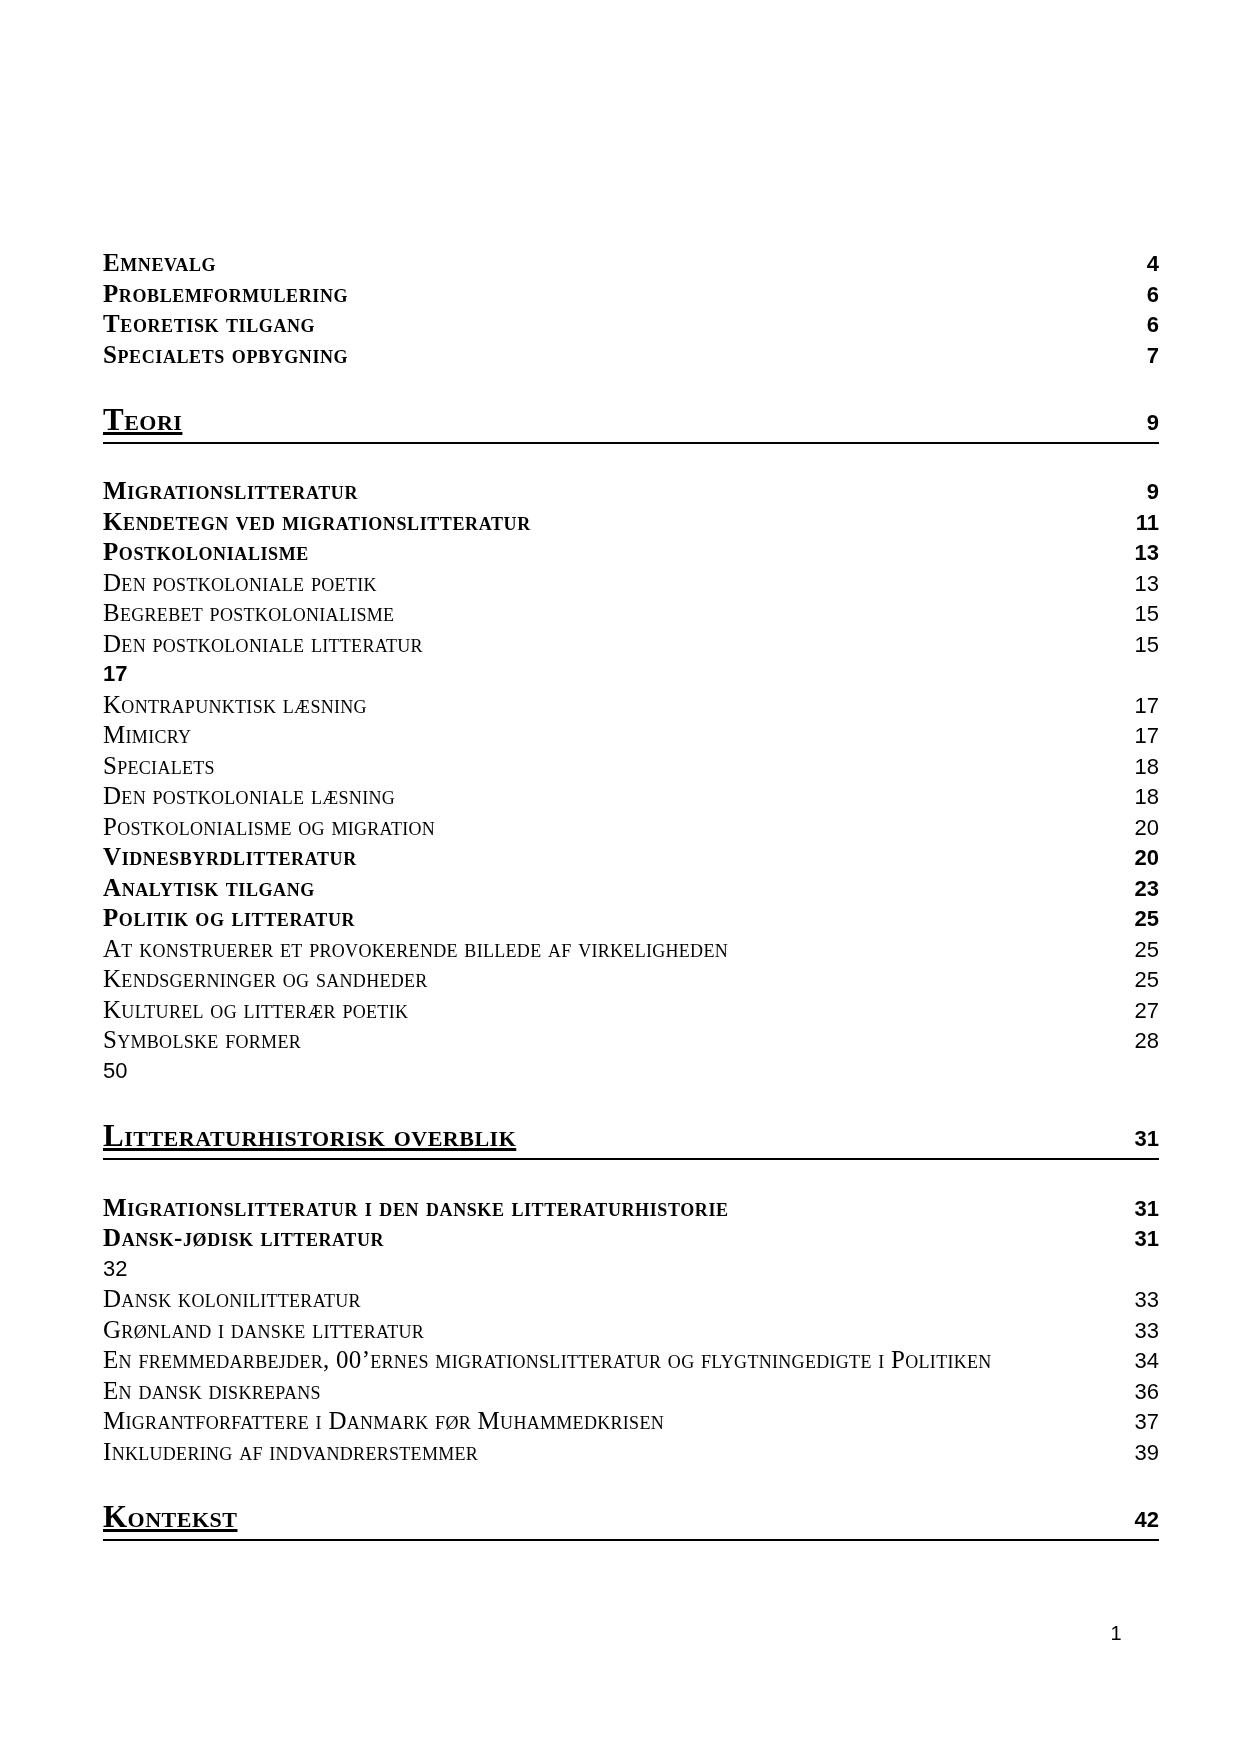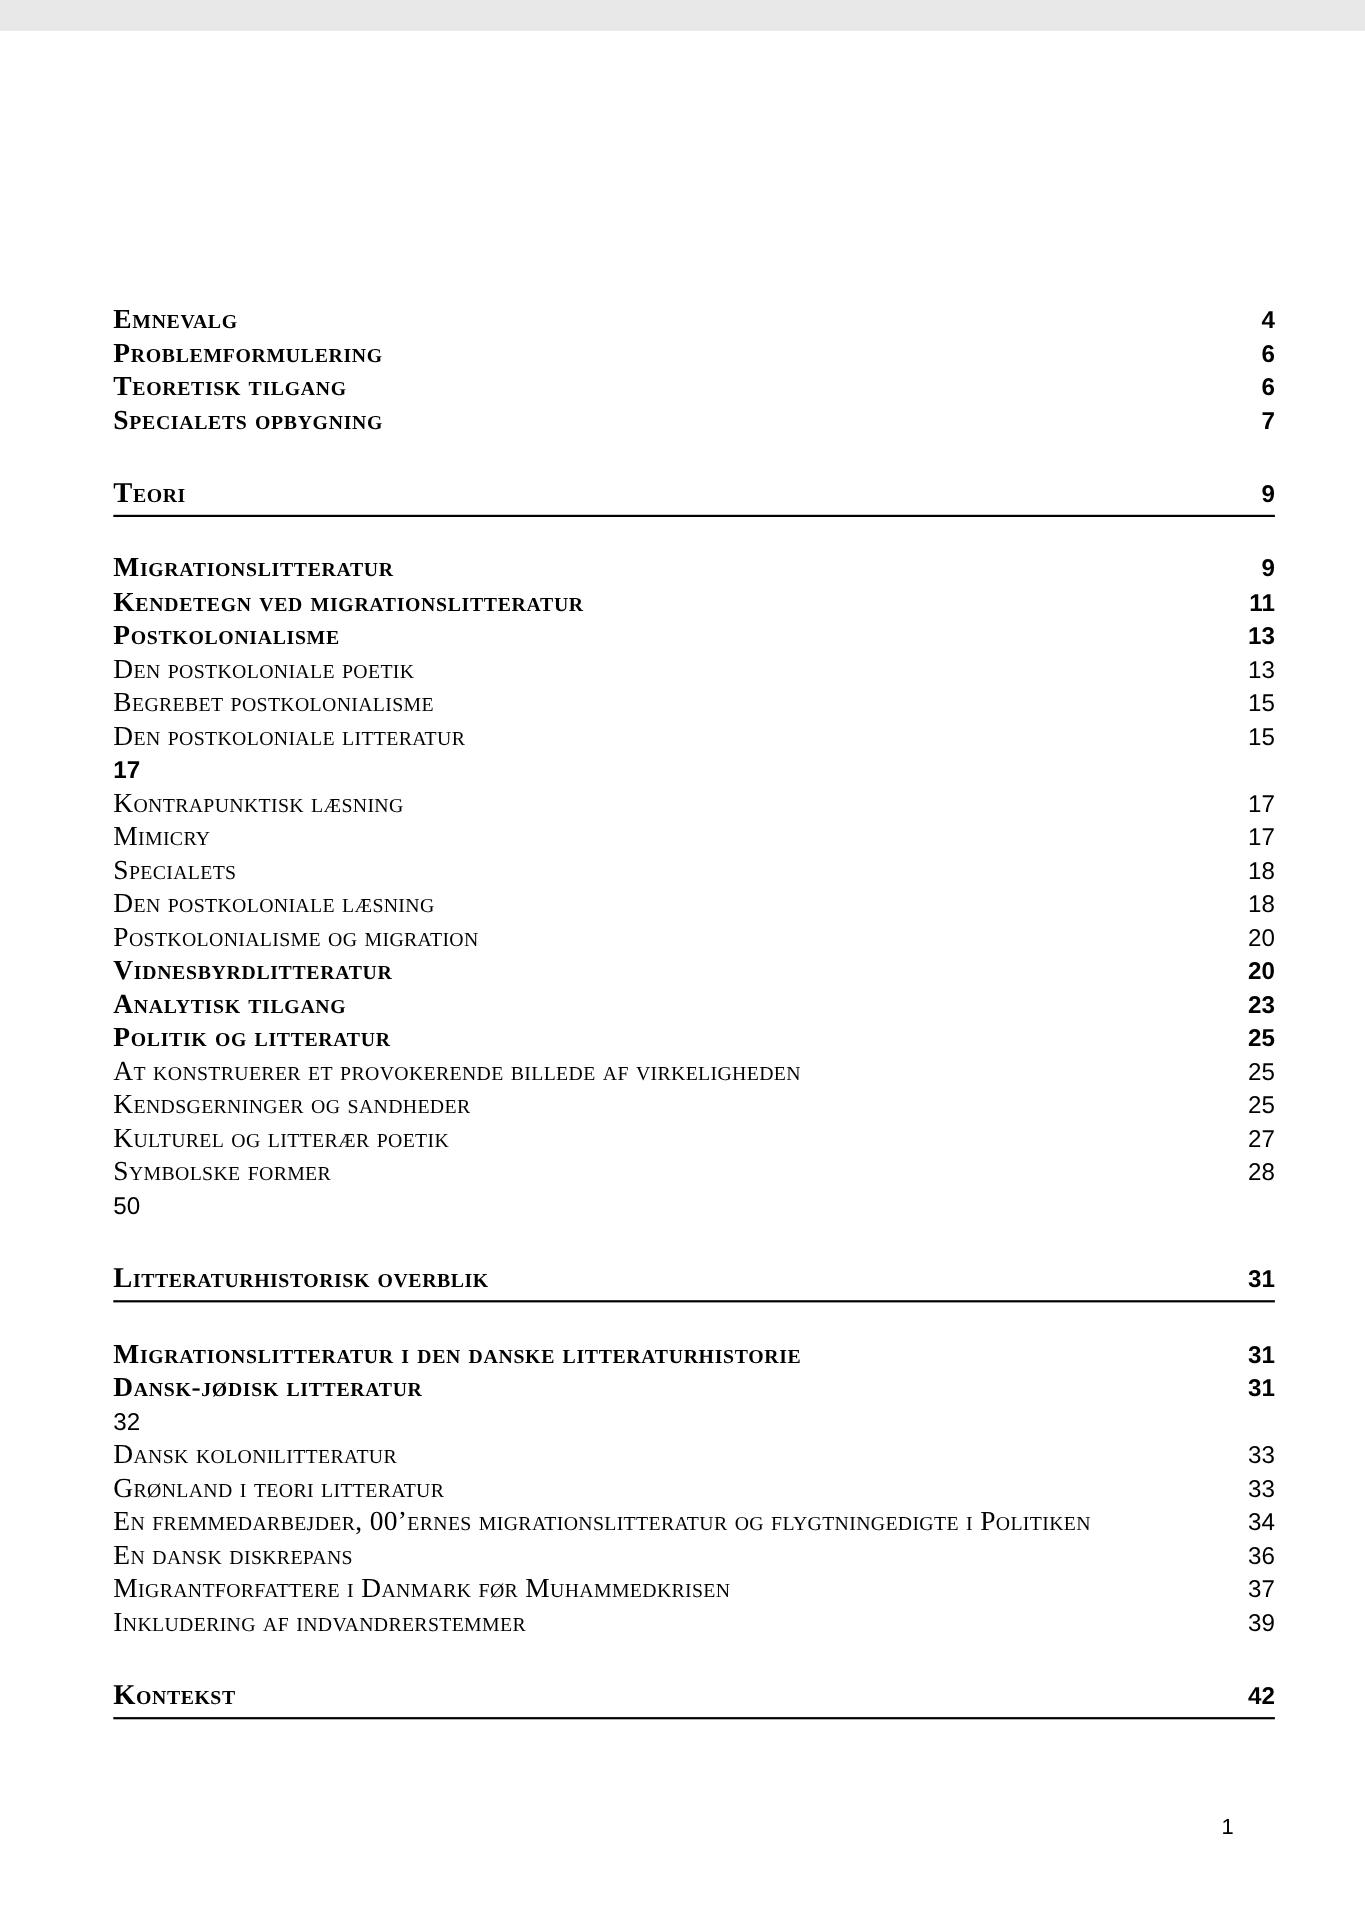--- a/index.html
+++ b/index.html
@@ -7,21 +7,20 @@
   body {
     width: 1241px; height: 1754px;
     position: relative;
     font-family: "Liberation Serif", serif;
     color: #000;
   }
   .page {
     position: absolute; inset: 0;
     background: #ffffff;
     overflow: hidden;
-    margin-top: 28px;
   }
   .toc {
     position: absolute;
     left: 103px;
     right: 82px;
     top: 248px;
   }
   .toc-row {
     display: flex;
     justify-content: space-between;
@@ -42,23 +41,24 @@
   
   .toc-row.lvl1 {
     height: auto;
     line-height: 32px;
     margin-top: 33.5px;
     margin-bottom: 32.75px;
     padding-bottom: 3px;
     border-bottom: 2px solid #000;
   }
   .toc-row.lvl1 .label {
-    font-size: 26px;
+    font-size: 31px;
     font-weight: bold;
     letter-spacing: 0.5px;
+    text-decoration: underline;
   }
   .toc-row.lvl1 .pg { font-weight: bold; }
   
   .toc-row.lvl2 .label {
     font-weight: bold;
     letter-spacing: 0.6px;
   }
   .toc-row.lvl2 .pg { font-weight: bold; }
   
   .toc-row.lvl3 .label {
@@ -194,21 +194,21 @@
         <span class="pg">31</span>
       </div>
       <div class="toc-row lvl3">
         <span class="pg">32</span>
       </div>
       <div class="toc-row lvl3">
         <span class="label">Dansk kolonilitteratur</span>
         <span class="pg">33</span>
       </div>
       <div class="toc-row lvl3">
-        <span class="label">Grønland i teori litteratur</span>
+        <span class="label">Grønland i danske litteratur</span>
         <span class="pg">33</span>
       </div>
       <div class="toc-row lvl3">
         <span class="label">En fremmedarbejder, 00’ernes migrationslitteratur og flygtningedigte i Politiken</span>
         <span class="pg">34</span>
       </div>
       <div class="toc-row lvl3">
         <span class="label">En dansk diskrepans</span>
         <span class="pg">36</span>
       </div>

